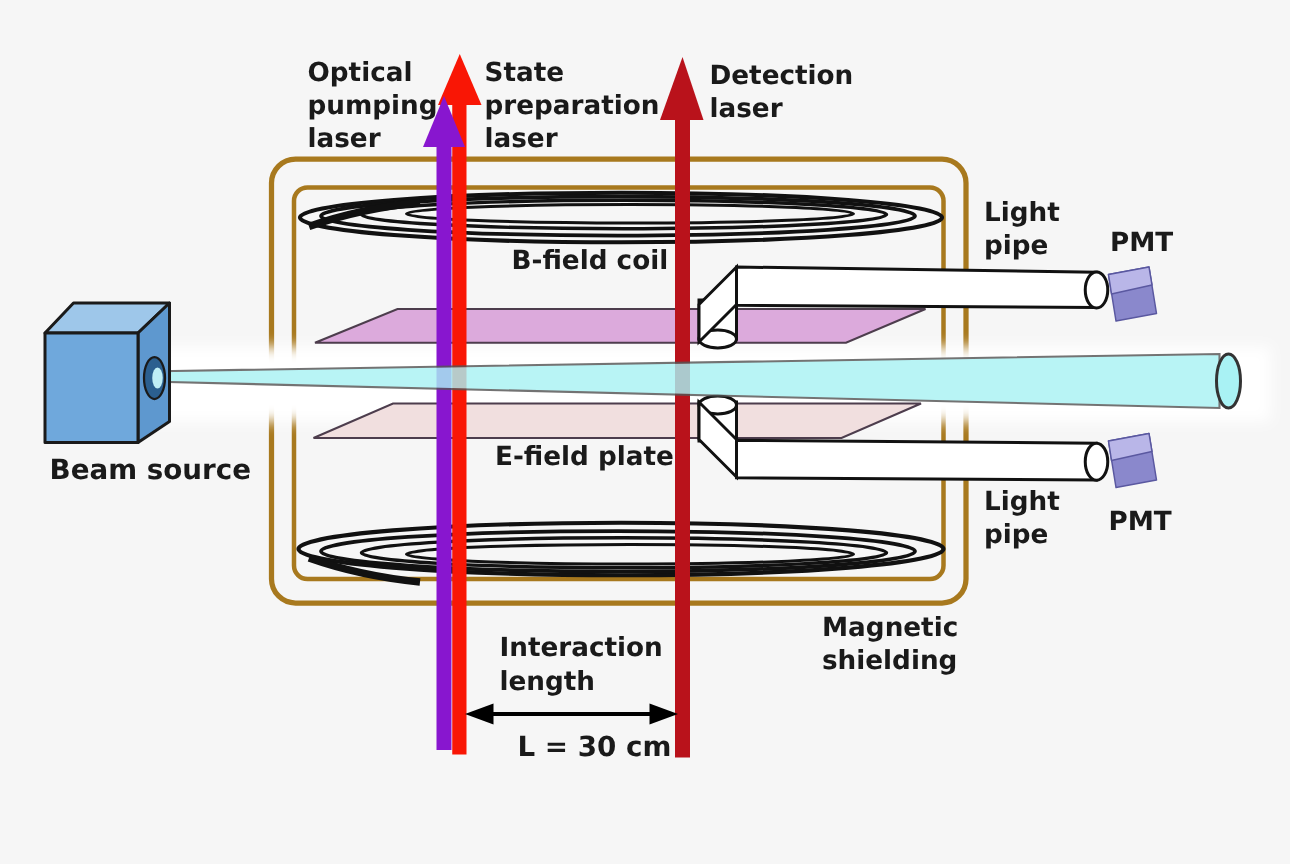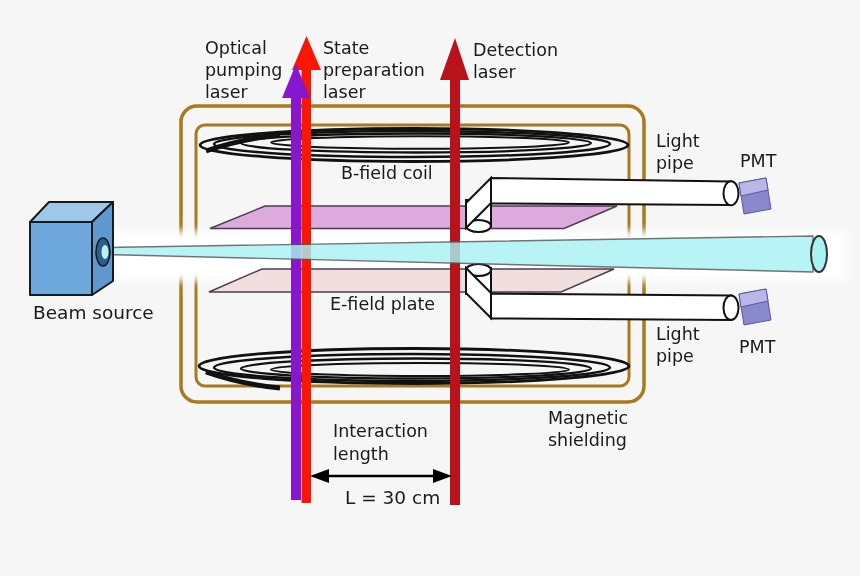--- a/index.html
+++ b/index.html
@@ -1,16 +1,16 @@
 <!DOCTYPE html>
 <html><head>
 <meta charset="utf-8">
 <style>
   html,body{margin:0;padding:0;background:#f6f6f6;}
-  .stage{width:860px;height:576px;position:relative;overflow:hidden;}
+  .stage{width:860px;height:576px;position:relative;overflow:hidden;font-weight:bold;}
   svg{display:block;}
   text{
     font-family:"DejaVu Sans","Liberation Sans",sans-serif;
     fill:#1a1a1a;
     font-size:17.5px;
   }
   .lbl-big{font-size:18.5px;}
 </style>
 </head>
 <body>

